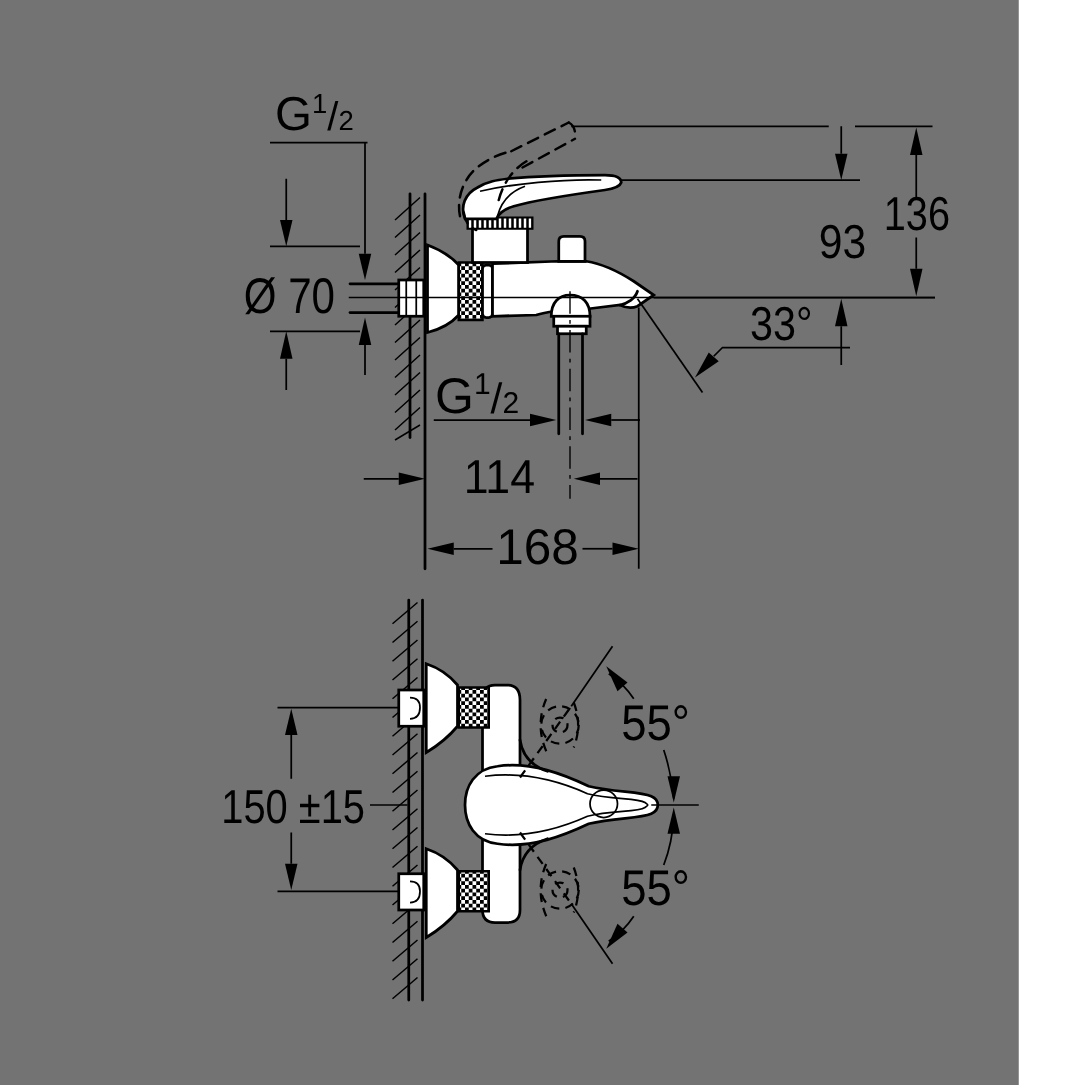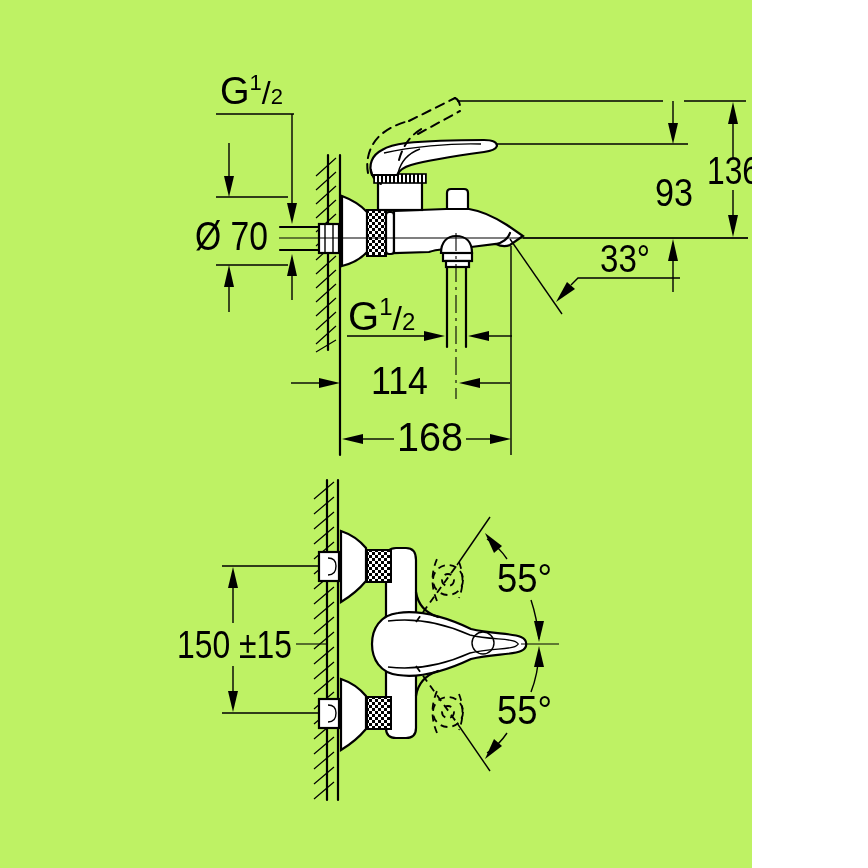--- a/index.html
+++ b/index.html
@@ -1,16 +1,16 @@
 <!DOCTYPE html>
 <html><head>
 <meta charset="utf-8">
 <style>
   html,body{margin:0;padding:0;background:#ffffff;}
-  .page{position:relative;width:752px;height:868px;background:#bef264;overflow:hidden;
+  .page{position:relative;width:815px;height:868px;background:#737373;overflow:hidden;
         font-family:"Liberation Sans", sans-serif;}
   svg{display:block;}
   svg text{fill:#000;font-family:"Liberation Sans", sans-serif;}
   .ln  {stroke:#000;stroke-width:2.2;fill:none;stroke-linecap:round;}
   .lnf {stroke:#000;stroke-width:2.2;fill:#fff;}
   .thin{stroke:#000;stroke-width:1.4;fill:none;}
   .cl  {stroke:#000;stroke-width:1.1;fill:none;}
   .hatch{stroke:#000;stroke-width:1.2;fill:none;}
   .dash {stroke:#000;stroke-width:2;fill:none;stroke-dasharray:9 6;stroke-linecap:round;}
   .dash2{stroke:#000;stroke-width:1.8;fill:none;stroke-dasharray:7 5;}

